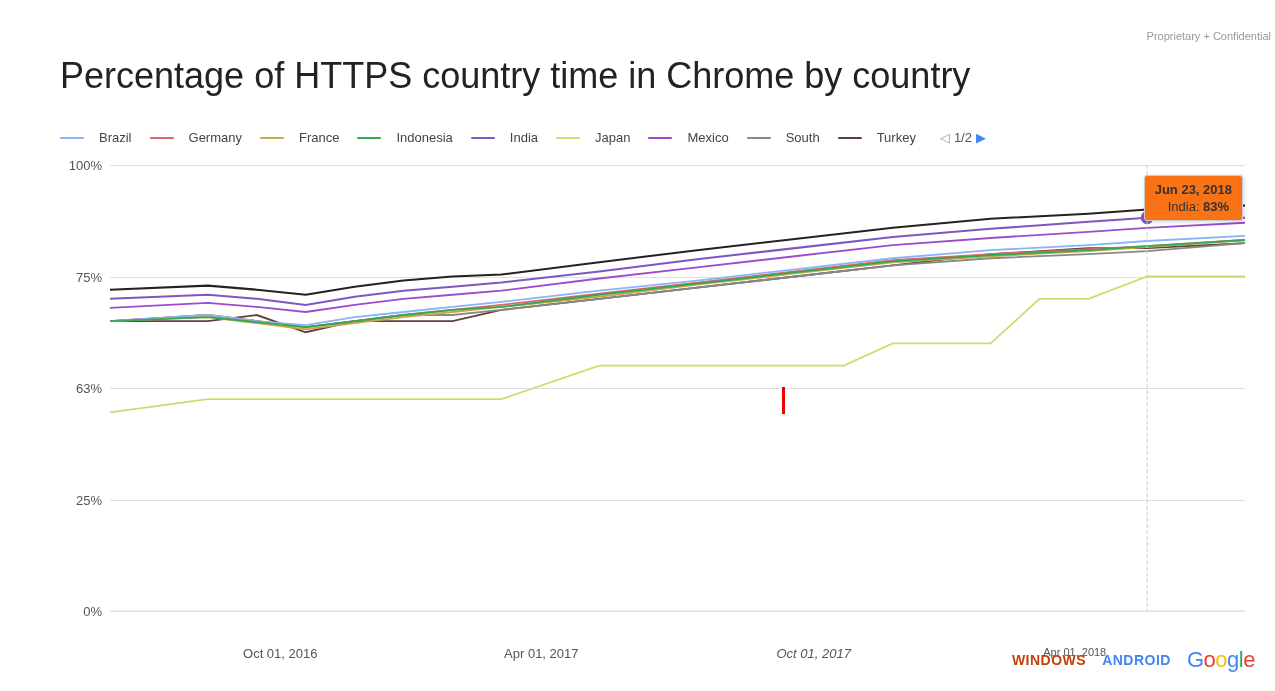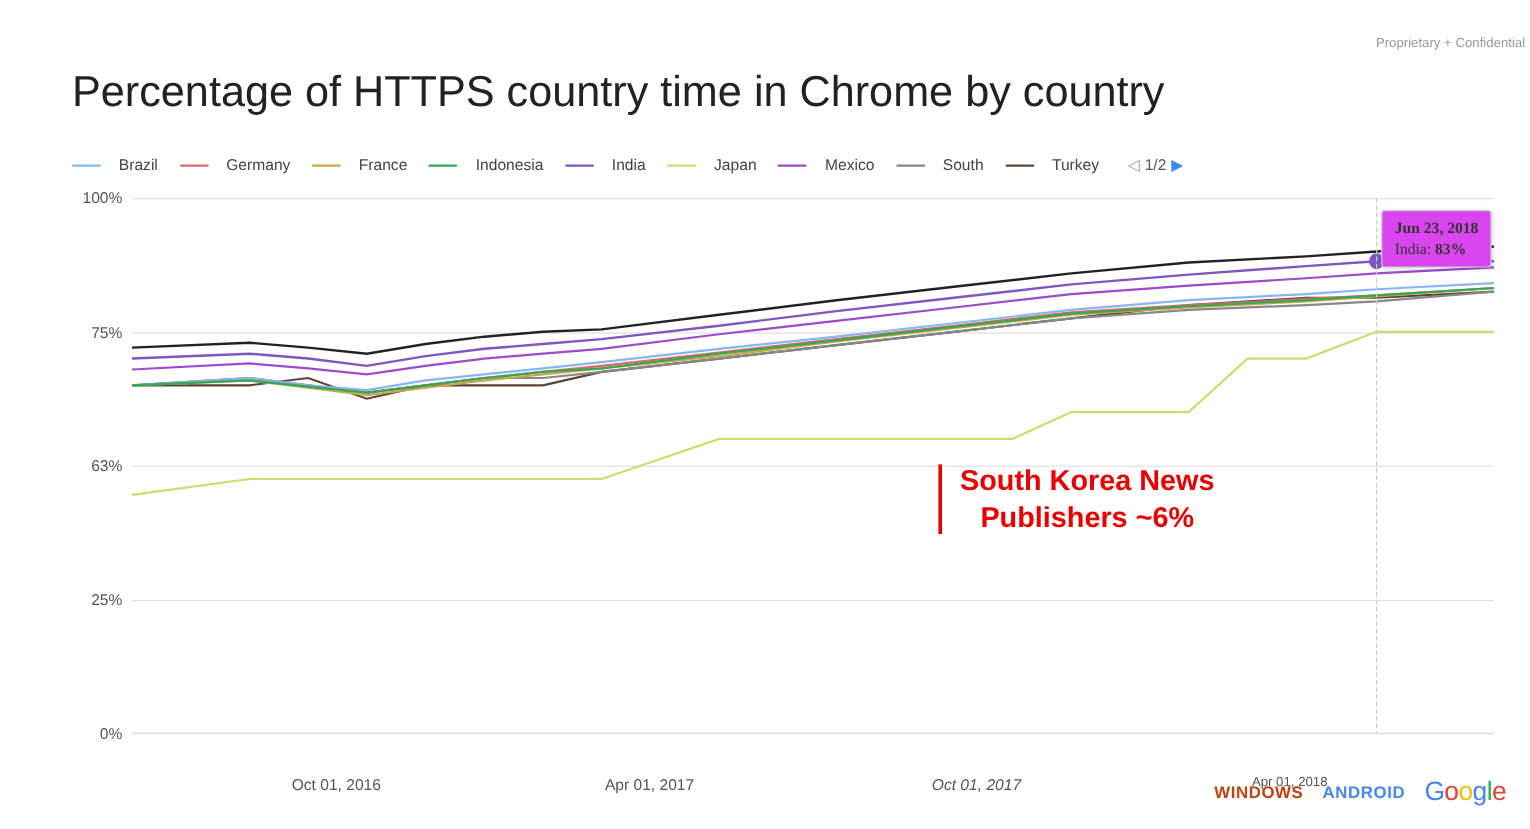--- a/index.html
+++ b/index.html
@@ -93,36 +93,36 @@
       position: absolute;
       left: 0;
       right: 0;
       height: 1px;
       background: #e0e0e0;
     }
     .tooltip-box {
       position: absolute;
       right: 2px;
       top: 10px;
-      background: #d946ef;
+      background: #f97316;
       border: 1px solid #ccc;
       border-radius: 3px;
       padding: 6px 10px;
       font-size: 13px;
       box-shadow: 1px 1px 4px rgba(0,0,0,0.15);
       z-index: 10;
-      font-family: Liberation Serif, serif;
     }
     .tooltip-date {
       font-weight: 600;
       color: #333;
       margin-bottom: 2px;
     }
     .tooltip-value {
       color: #333;
+      margin-left: 13px;
     }
     .tooltip-value strong { font-weight: 700; }
     .annotation {
       position: absolute;
     }
     .annotation-text {
       font-size: 24px;
       font-weight: 600;
       color: #e00;
       line-height: 1.3;
@@ -277,22 +277,21 @@
       <div class="tooltip-date">Jun 23, 2018</div>
       <div class="tooltip-value">
         <span>India</span>: <strong>83%</strong>
       </div>
     </div>
 
     <div class="annotation" style="left: 680px; top: 220px;">
       <div style="position:relative; padding-left: 10px;">
         <div class="annotation-bar"></div>
         <div class="annotation-text">
-          <span>South Korea News</span><br>
-          <span>Publishers ~6%</span>
+          <br>
         </div>
       </div>
     </div>
 
     <div style="position: absolute; bottom: -35px; left: 0; right: 0;">
       <span style="position:absolute; left: 15%; font-size:13px; color:#555; transform:translateX(-50%);">Oct 01, 2016</span>
       <span style="position:absolute; left: 38%; font-size:13px; color:#555; transform:translateX(-50%);">Apr 01, 2017</span>
       <span style="position:absolute; left: 62%; font-size:13px; color:#555; transform:translateX(-50%);font-style:italic;">Oct 01, 2017</span>
       <span style="position:absolute; left: 85%; font-size:11px; color:#555; transform:translateX(-50%);">Apr 01, 2018</span>
     </div>

